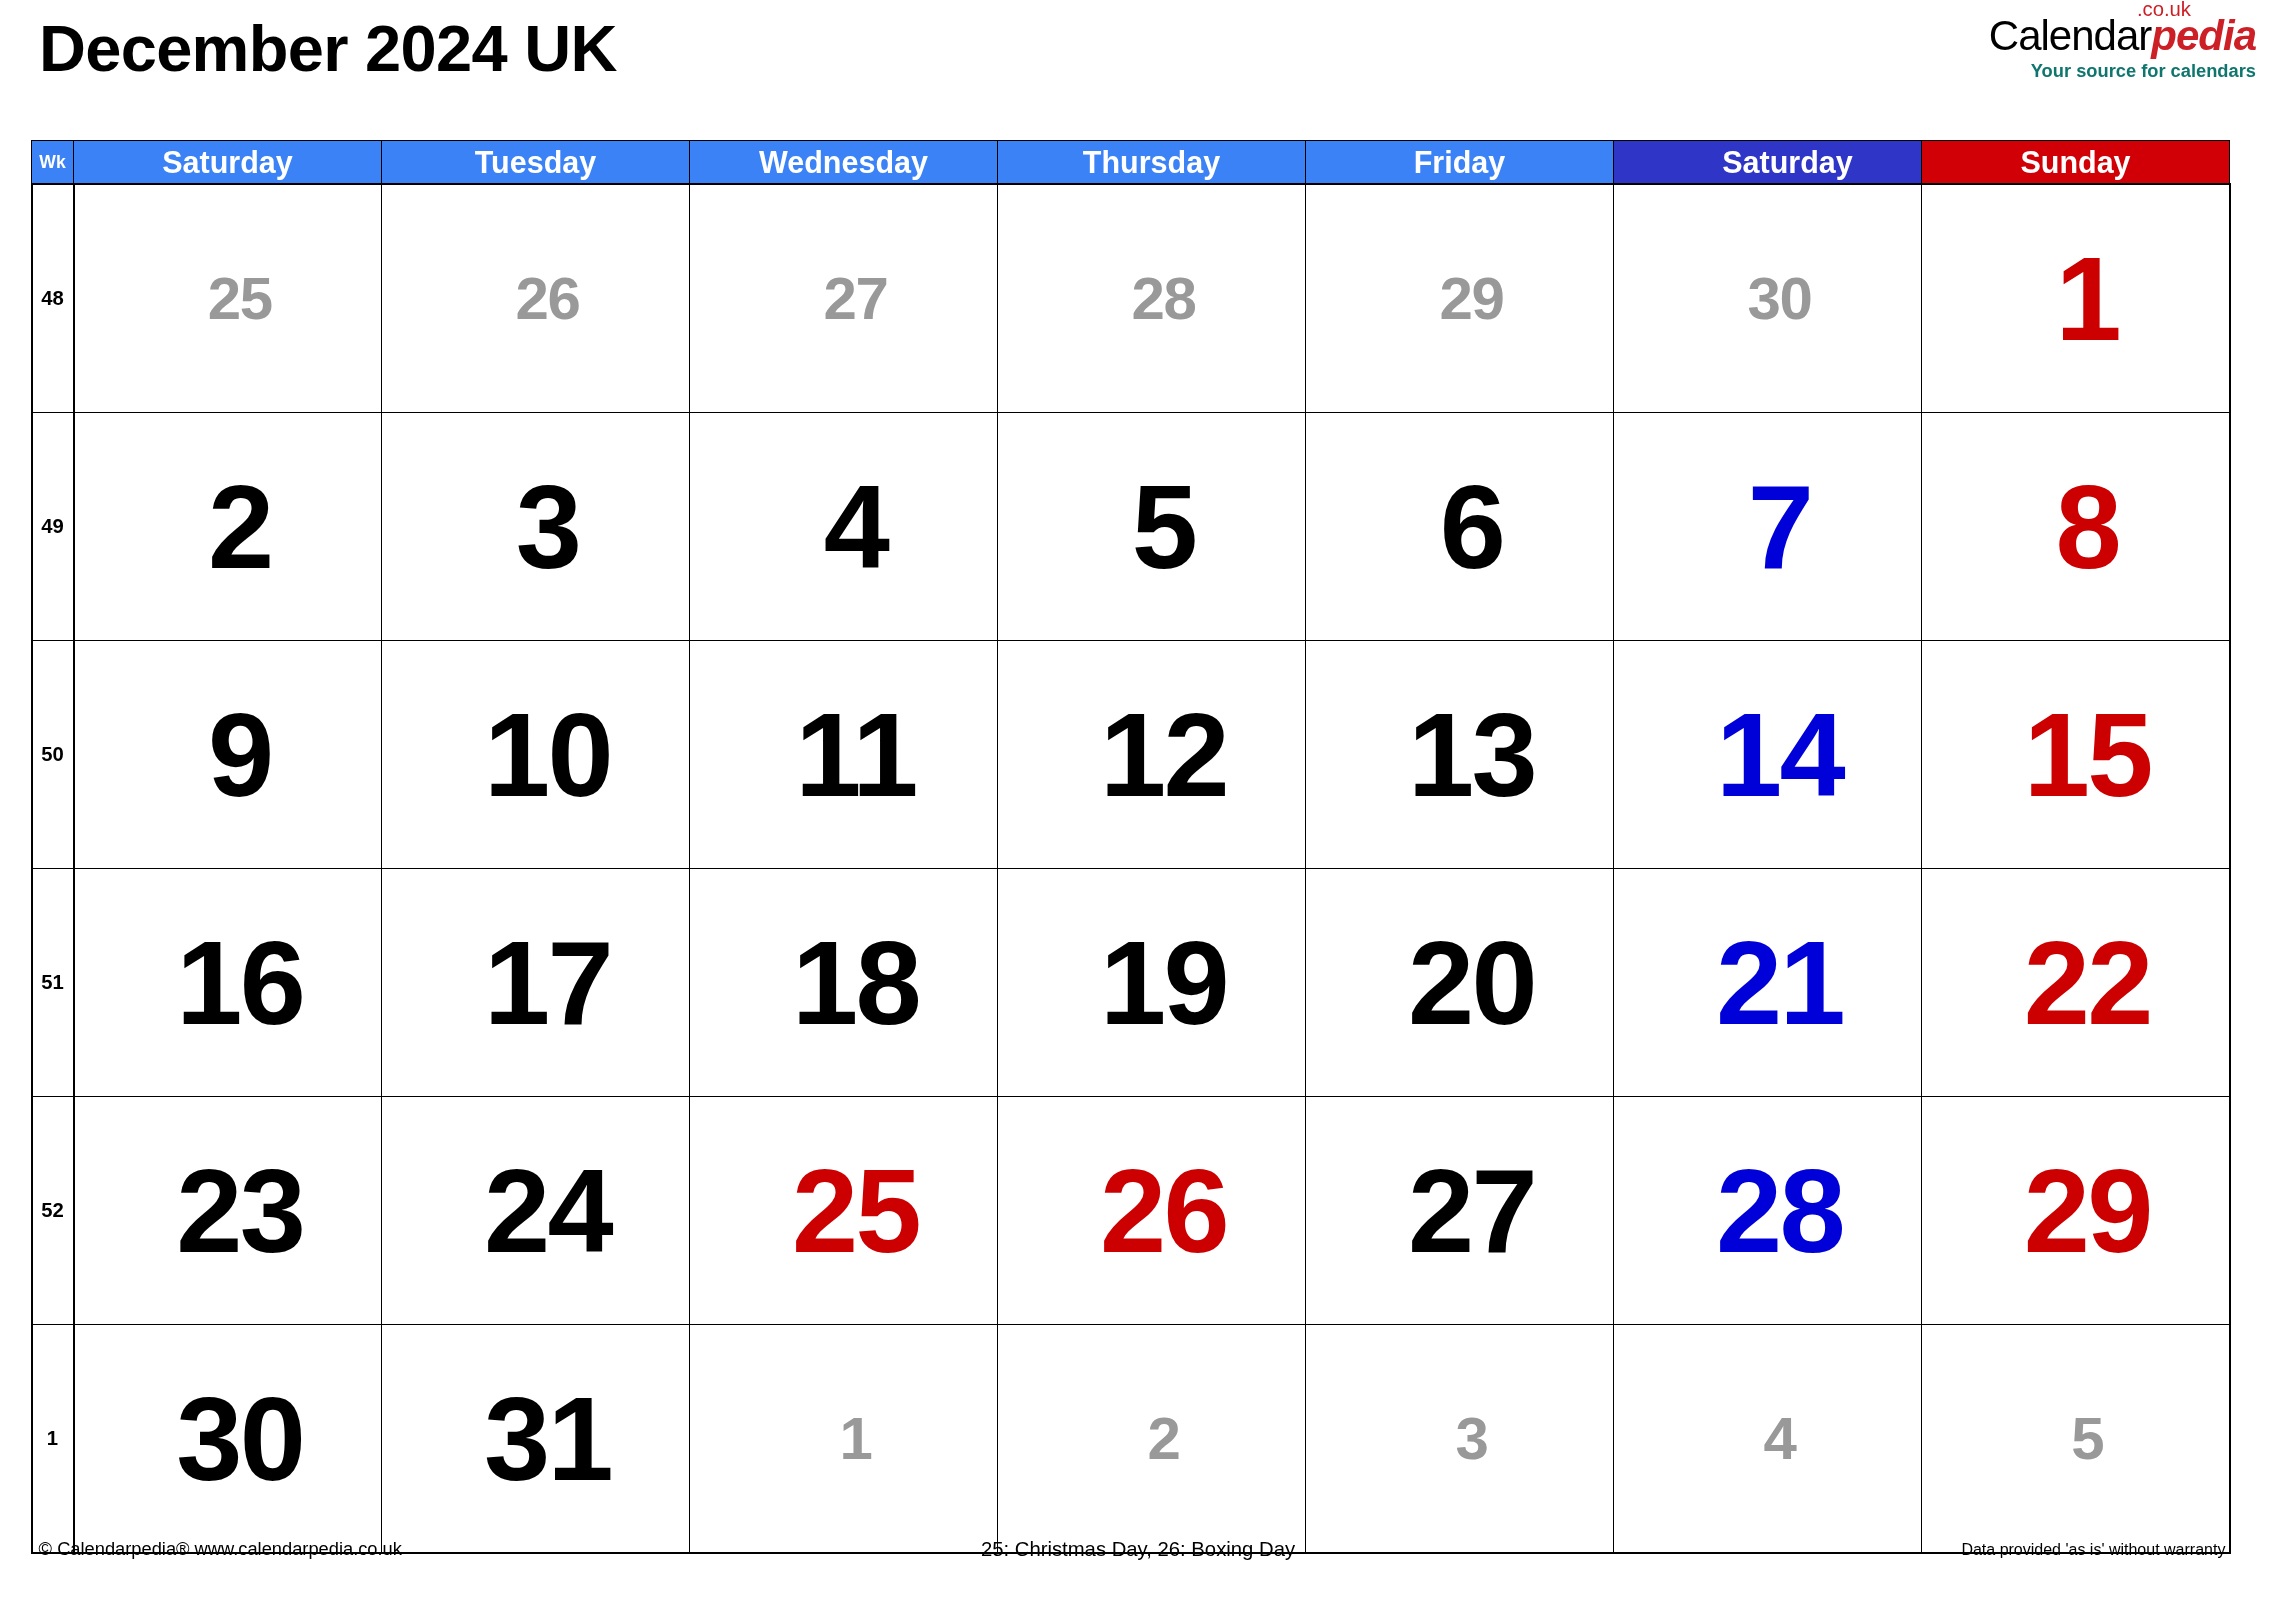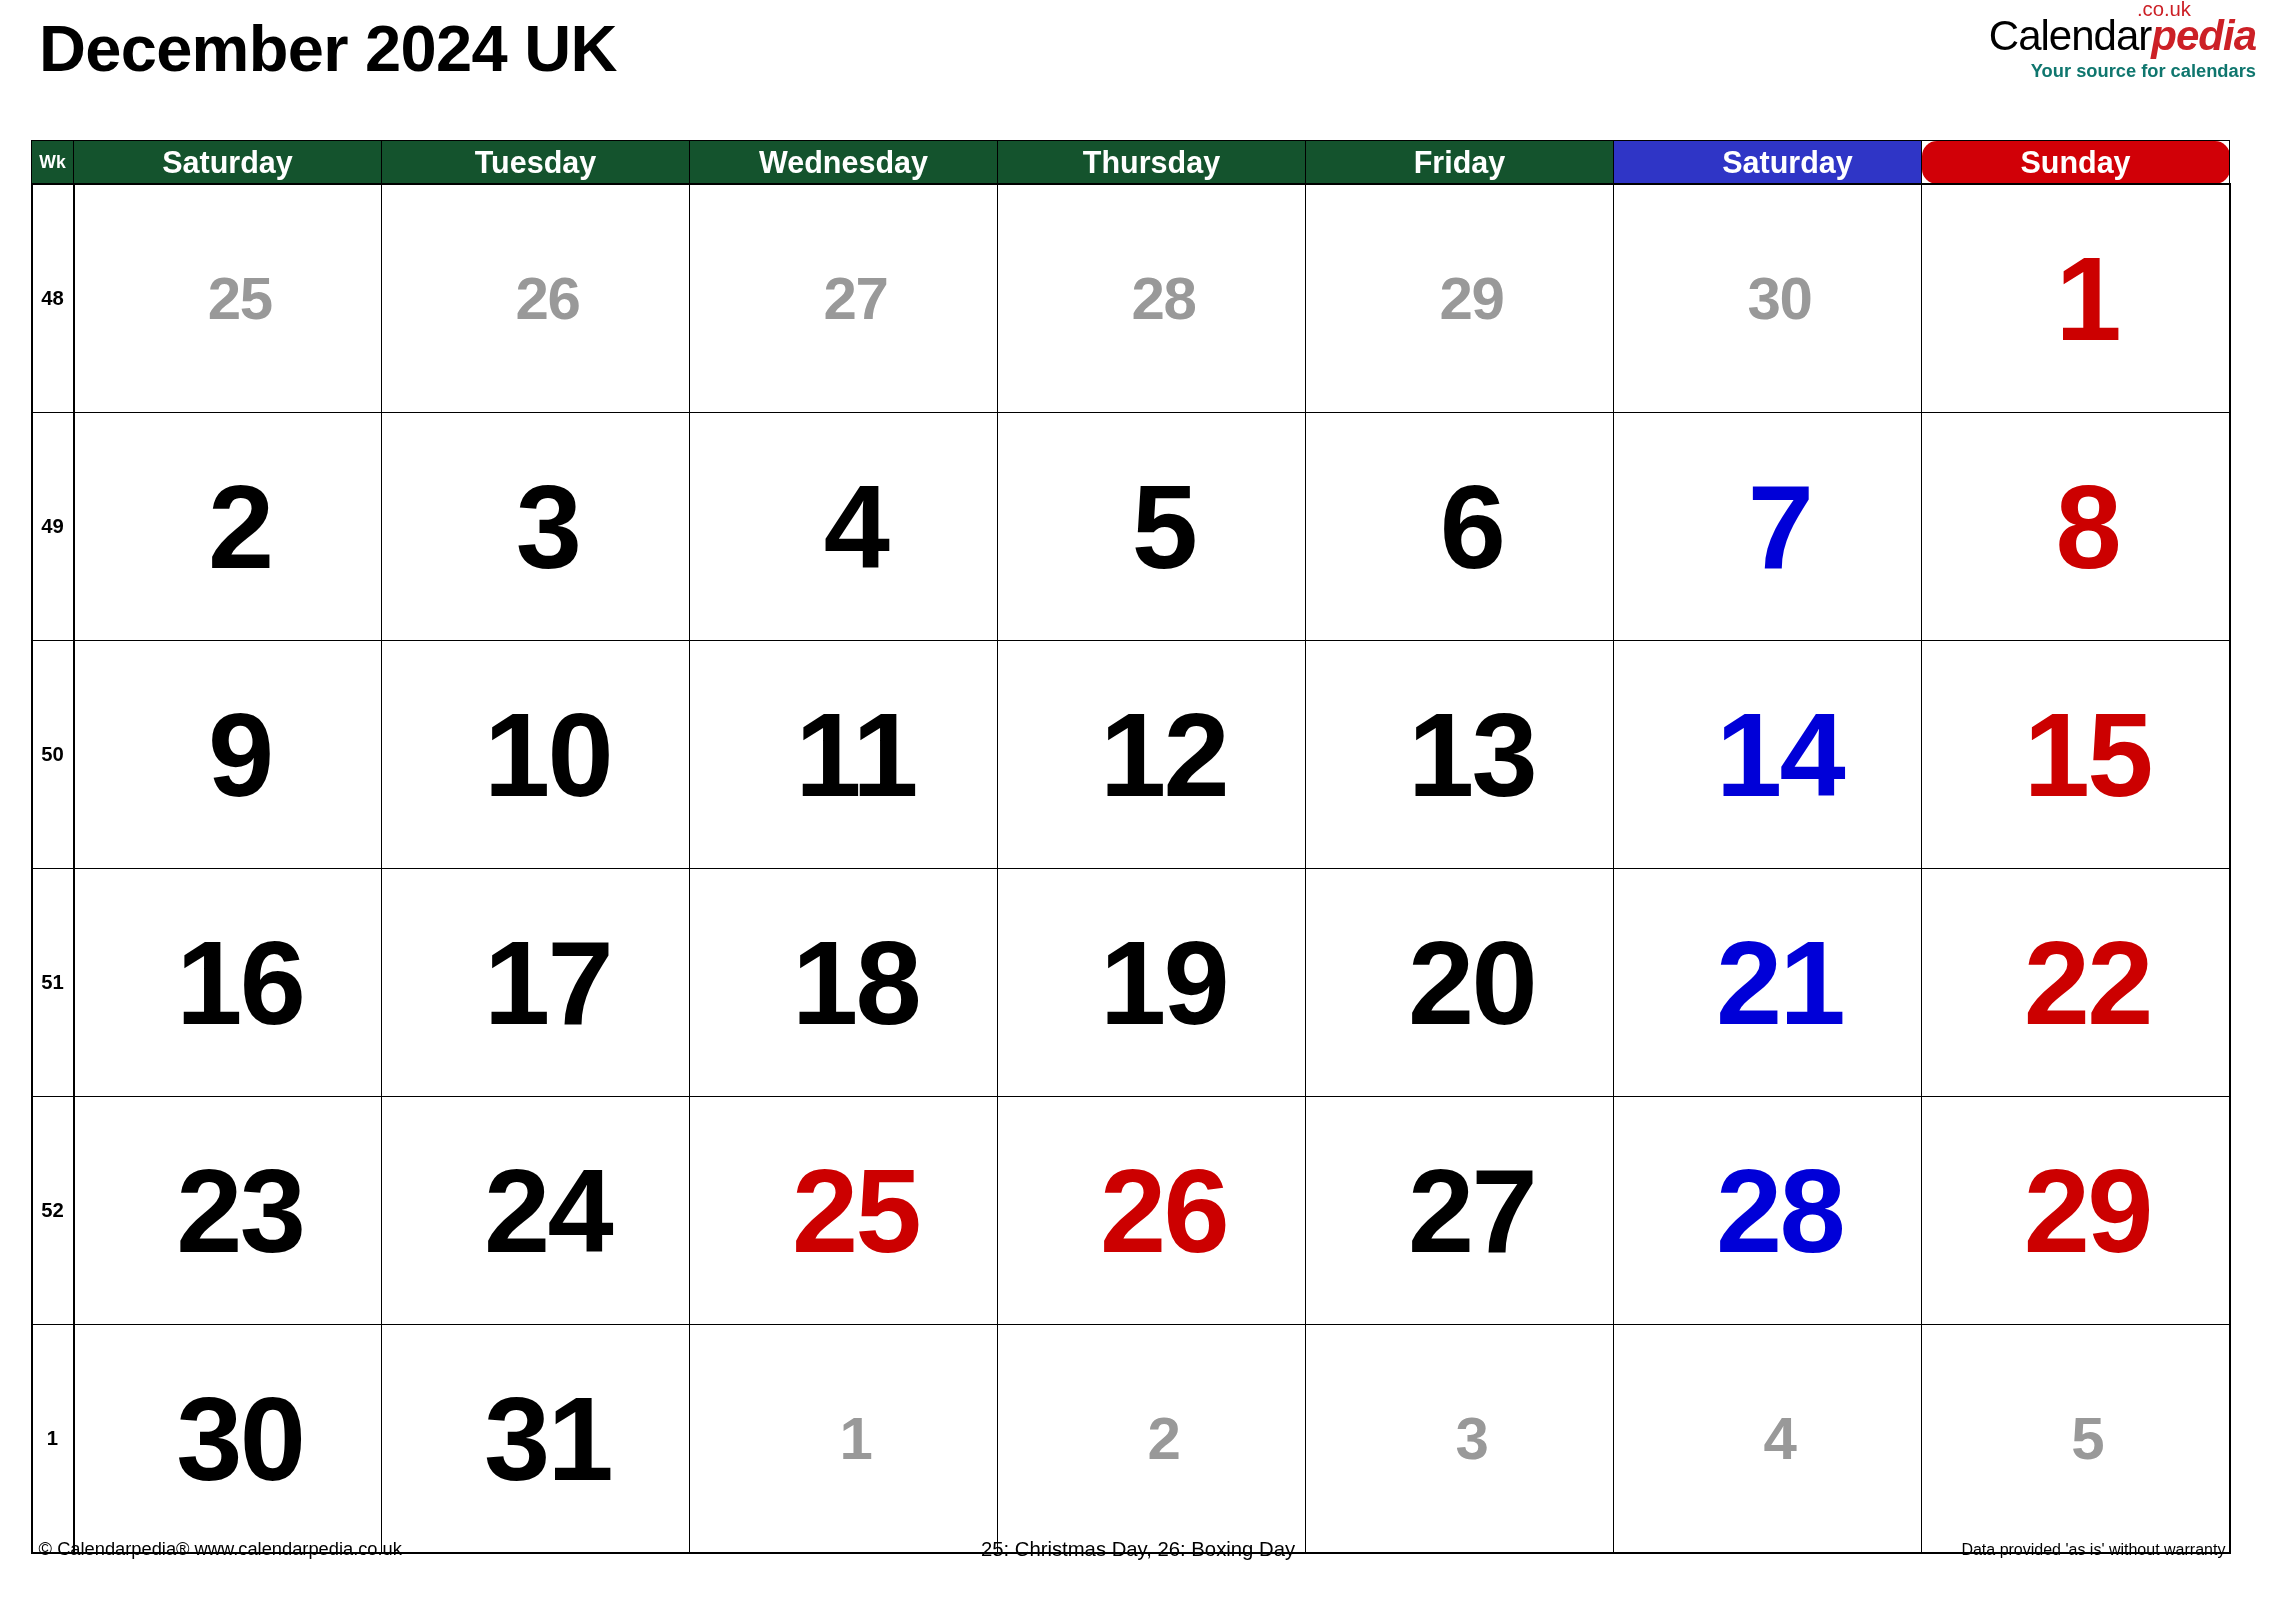--- a/index.html
+++ b/index.html
@@ -97,35 +97,35 @@
 
   .cal th, .cal td {
     border: 1.4px solid #000000;
     padding: 0;
     margin: 0;
   }
 
   
   .cal thead th {
     height: 42px;
-    background: #14532d;
+    background: #3b82f6;
     color: #ffffff;
     font-size: 30.5px;
     font-weight: bold;
     text-align: center;
     vertical-align: middle;
     border-color: #000000;
     line-height: 42px;
   }
   .cal thead th.wk-head {
     font-size: 17.6px;
     font-weight: bold;
   }
   .cal thead th.sat-head { background: #2f35c6; padding-left: 40px; }
-  .cal thead th.sun-head { background: #d10007; border-radius: 15px; }
+  .cal thead th.sun-head { background: #d10007; }
 
   
   .cal tbody td {
     height: 227px;
     text-align: center;
     vertical-align: middle;
     border: 0.7px solid #000000;
   }
   .cal tbody td.wk-cell {
     font-size: 20.3px;

